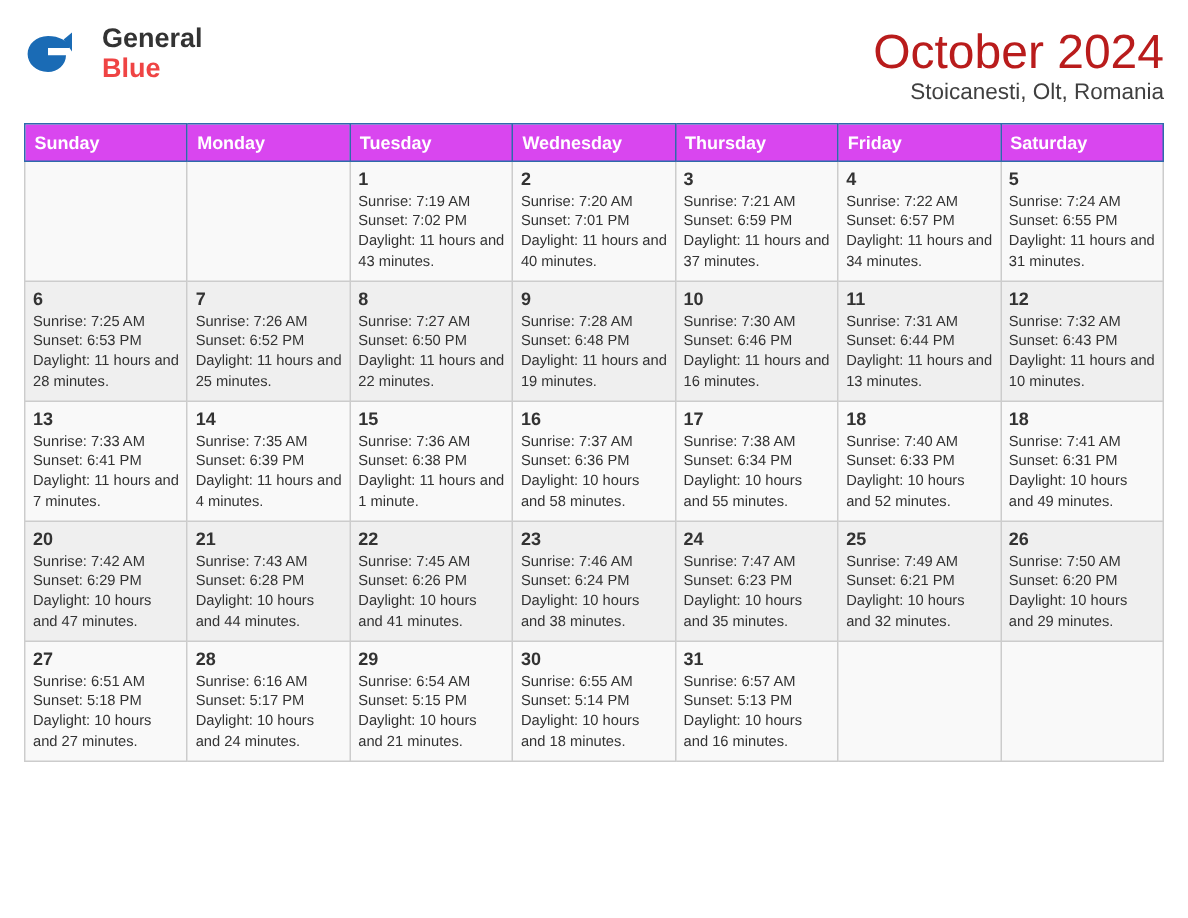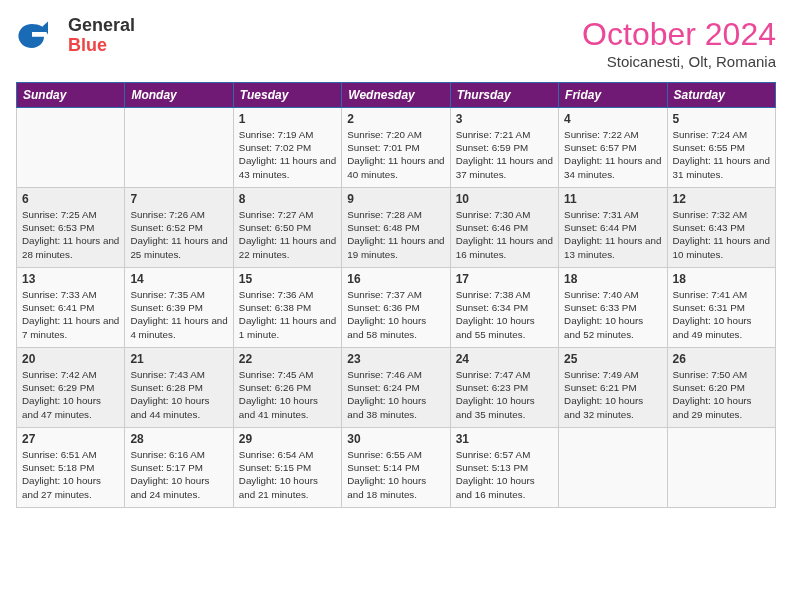--- a/index.html
+++ b/index.html
@@ -31,40 +31,39 @@
     .logo-icon {
       width: 32px;
       height: 32px;
     }
     .title-block {
       text-align: right;
     }
     .month-title {
       font-size: 32px;
       font-weight: normal;
-      color: #ec4899;
+      color: #b91c1c;
     }
     .location {
       font-size: 15px;
       color: #404040;
     }
     table {
       width: 100%;
       border-collapse: collapse;
       font-size: 10.5px;
     }
     thead tr th {
-      background: #701a75;
+      background: #d946ef;
       color: #fff;
       text-align: left;
       padding: 5px 6px;
       font-size: 12px;
       font-weight: bold;
       border: 1px solid #2e6aab;
-      font-style: italic;
     }
     tbody tr td {
       border: 1px solid #ccc;
       vertical-align: top;
       padding: 4px 5px;
       min-height: 70px;
       height: 80px;
       width: 14.28%;
       color: #333;
     }

